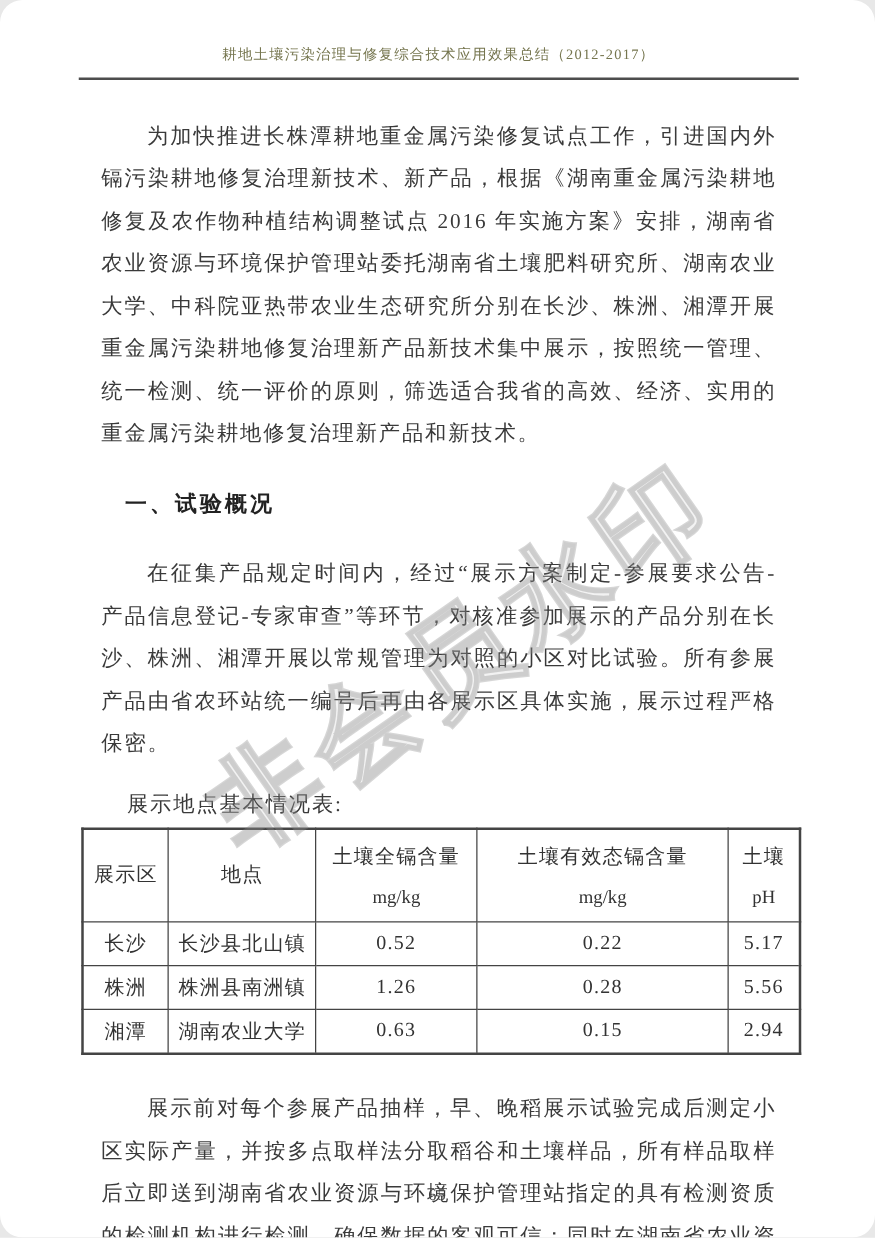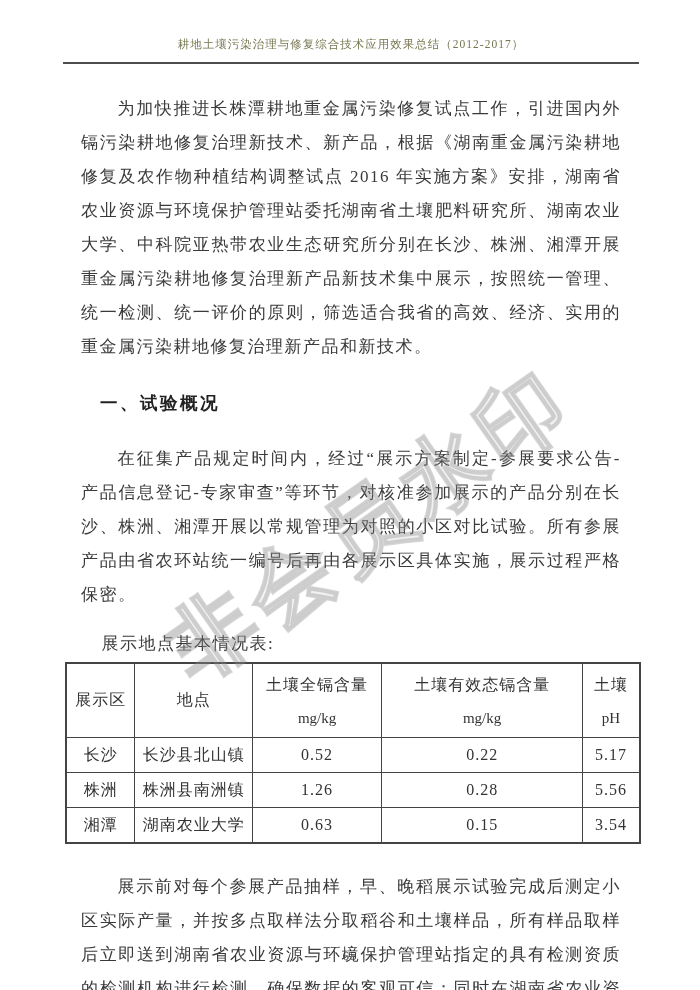--- a/index.html
+++ b/index.html
@@ -1,19 +1,19 @@
 <!DOCTYPE html>
 <html><head>
 <meta charset="utf-8">
 <style>
   html,body{margin:0;padding:0;background:#e8e8e8;}
   .page{
     position:relative;width:700px;height:990px;background:#ffffff;
     font-family:"Liberation Serif","DejaVu Serif",serif;
-    color:#3c3c3c;overflow:hidden;margin:0 auto;
+    color:#3c3c3c;overflow:hidden;margin:0 auto;border-radius:18px;
   }
   
   .running-header{position:absolute;top:36px;left:63px;right:61px;text-align:center;}
   .running-header .title{
     font-size:11.5px;letter-spacing:1px;color:#75754e;line-height:16px;
   }
   .header-rule{
     position:absolute;top:62px;left:63px;right:61px;height:0;
     border-bottom:2px solid #4d4d4d;
   }
@@ -134,21 +134,21 @@
           <td>株洲县南洲镇</td>
           <td class="num-cell">1.26</td>
           <td class="num-cell">0.28</td>
           <td class="num-cell">5.56</td>
         </tr>
         <tr>
           <td>湘潭</td>
           <td>湖南农业大学</td>
           <td class="num-cell">0.63</td>
           <td class="num-cell">0.15</td>
-          <td class="num-cell">3.54</td>
+          <td class="num-cell">2.94</td>
         </tr>
       </tbody>
     </table>
 
     <div class="spacer-md"></div>
     <p class="para">展示前对每个参展产品抽样，早、晚稻展示试验完成后测定小区实际产量，并按多点取样法分取稻谷和土壤样品，所有样品取样后立即送到湖南省农业资源与环境保护管理站指定的具有检测资质的检测机构进行检测，确保数据的客观可信；同时在湖南省农业资源与环境保护管理站的监督下委托相关专家以一级编号进行数据分析，经国内外专家评审后再解密至产品，确保分析结果的客观公正。</p>
 
   </div>
 
   <div class="watermark">非会员水印</div>

